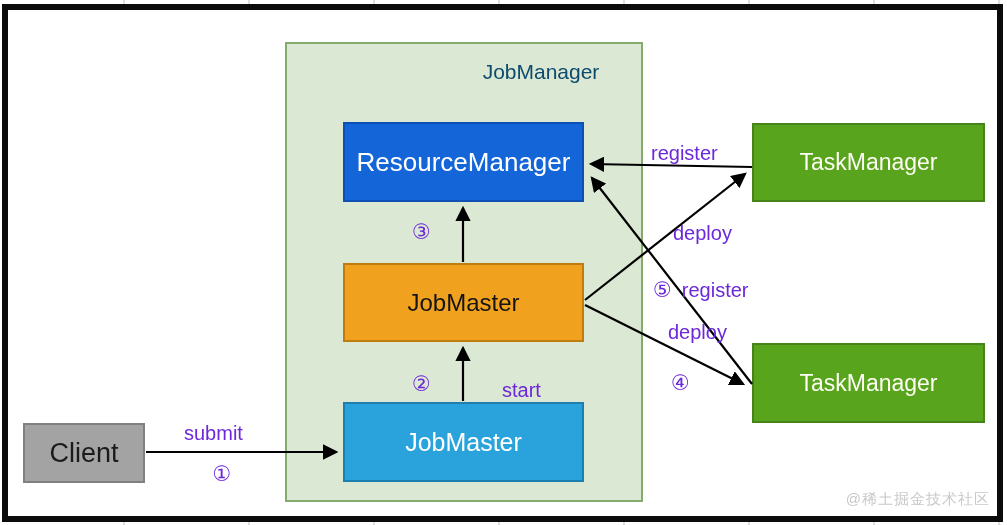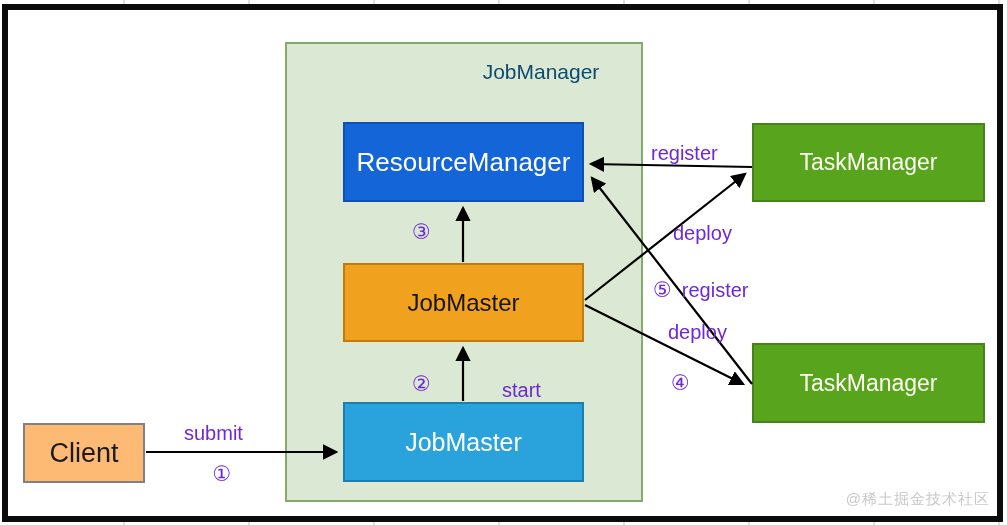--- a/index.html
+++ b/index.html
@@ -78,21 +78,21 @@
   </div>
 
   <div class="node tm1" style="background-color: rgb(88, 164, 28);">
     <span>TaskManager</span>
   </div>
 
   <div class="node tm2" style="background-color: rgb(88, 164, 28);">
     <span>TaskManager</span>
   </div>
 
-  <div class="node client" style="background-color: #fdba74;">
+  <div class="node client" style="background-color: #a3a3a3;">
     <span>Client</span>
   </div>
 
   <svg class="arrows" width="1007" height="525" viewBox="0 0 1007 525">
     <defs>
       <marker id="ah" viewBox="0 0 10 10" refX="8.5" refY="5" markerWidth="7" markerHeight="7" orient="auto-start-reverse">
         <path d="M0,0 L10,5 L0,10 z" fill="#000"></path>
       </marker>
     </defs>
     <g stroke="#000" stroke-width="2.2">

